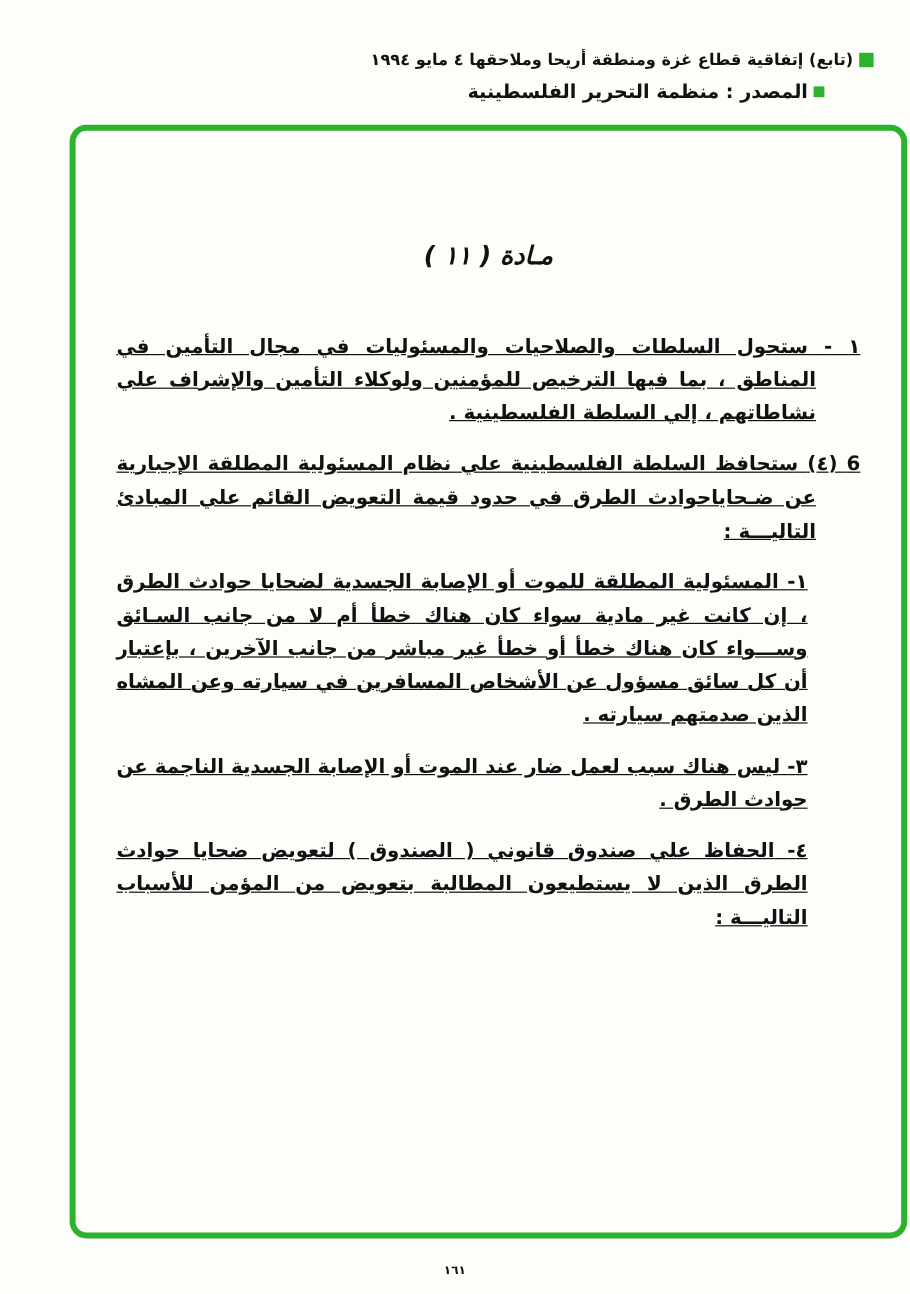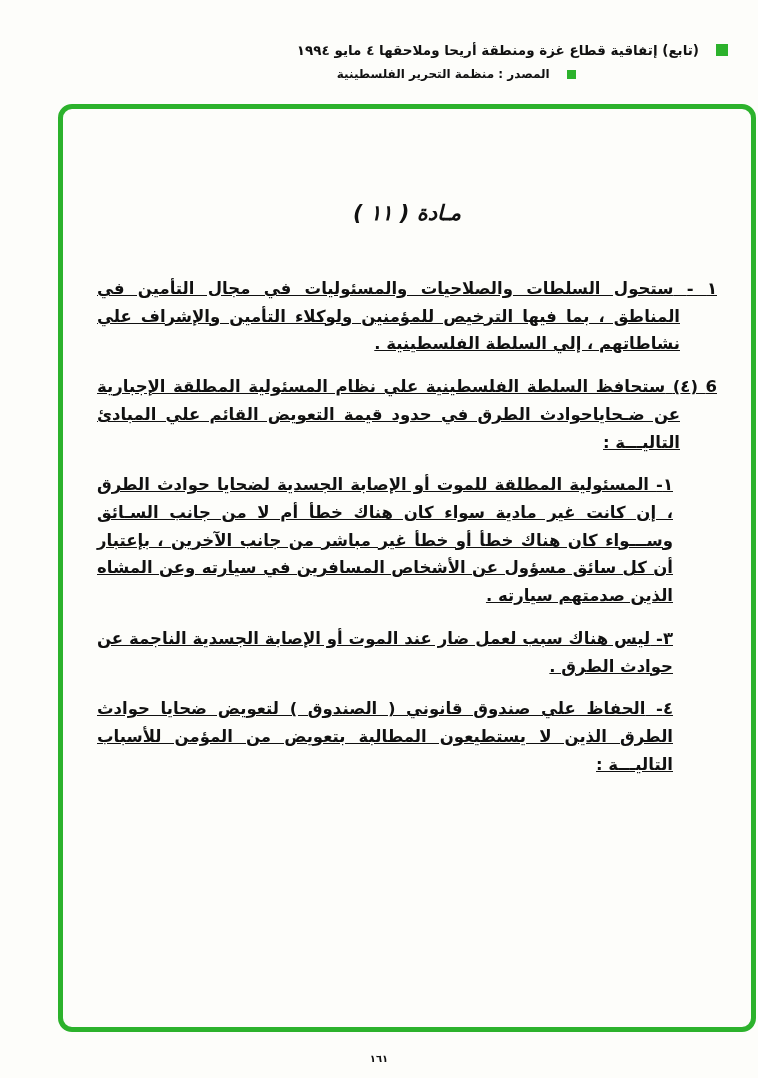--- a/index.html
+++ b/index.html
@@ -23,32 +23,32 @@
     position: absolute;
     top: 42px;
     right: 30px;
     direction: rtl;
     text-align: right;
   }
   .header-row {
     display: flex;
     flex-direction: row;       
     align-items: center;
-    justify-content: flex-end;
-    gap: 17px;
+    justify-content: center;
+    gap: 5px;
   }
   .header-row + .header-row { margin-top: 9px; }
   .header-title-text {
     font-size: 13.5px;
     font-weight: bold;
     letter-spacing: 0.2px;
     white-space: nowrap;
   }
   .header-source-text {
-    font-size: 12px;
+    font-size: 16px;
     font-weight: bold;
     white-space: nowrap;
     margin-left: 40px;
   }
   .green-square { background: var(--green); display: inline-block; flex: 0 0 auto; }
   .sq-large { width: 12px; height: 12px; }
   .sq-small { width: 9px;  height: 9px;  }
 
   
   .content-box {

